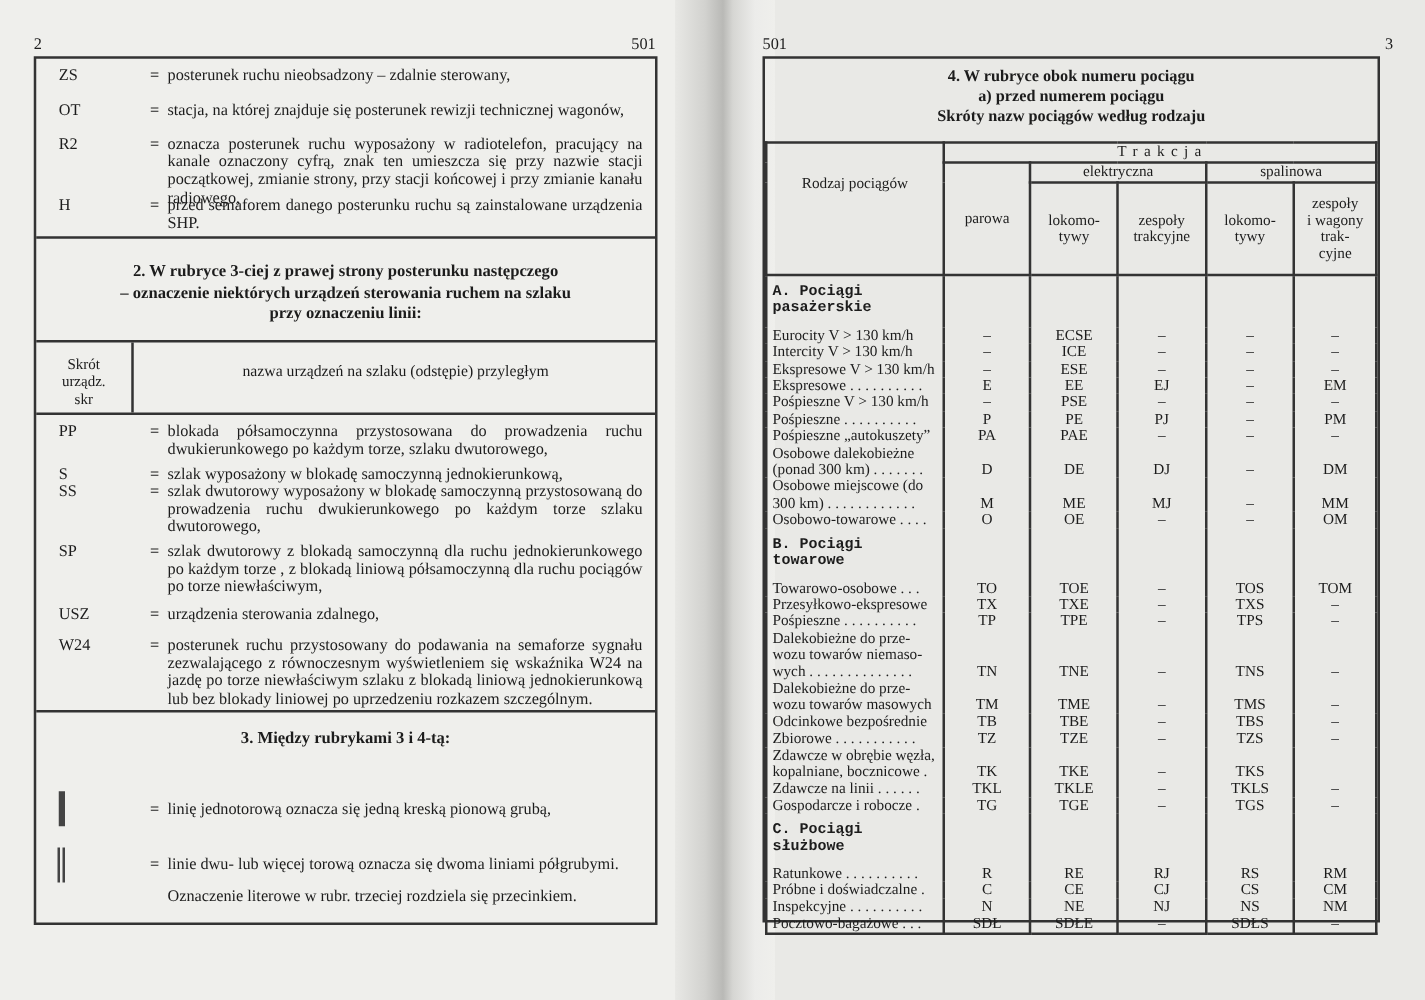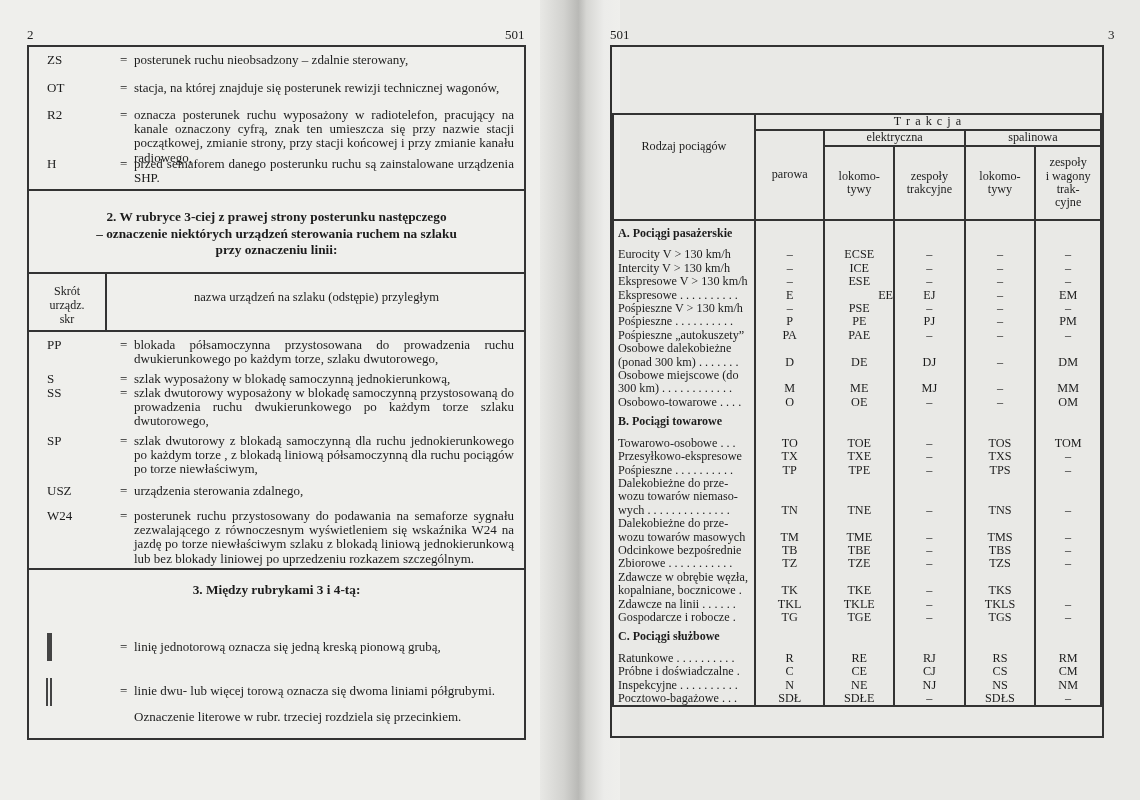--- a/index.html
+++ b/index.html
@@ -66,21 +66,21 @@
     position: absolute; left: 0; top: 66px; width: 490px;
     border-collapse: collapse; font-size: 12.2px;
   }
   table.trains td, table.trains th {
     border-left: 2px solid #333; border-right: 2px solid #333;
     font-weight: normal; text-align: center; vertical-align: middle;
     padding: 0; line-height: 13.4px;
   }
   table.trains th { border-top: 2px solid #333; border-bottom: 2px solid #333; }
   table.trains td:first-child { text-align: left; padding-left: 4px; }
-  .cat-row td { padding-top: 6px !important; padding-bottom: 8px !important; }
+  .cat-row td { padding-top: 6px !important; padding-bottom: 8px !important; font-family: Liberation Mono, monospace; }
   .cat-label { font-weight: bold; font-size: 12px; }
   tr.last td { border-bottom: 2px solid #333; }
   .name-cell { white-space: nowrap; }
 </style>
 </head>
 <body>
 
 <div class="page page-left">
   <span class="pgnum" style="left:27px">2</span>
   <span class="pgnum" style="left:505px">501</span>
@@ -184,20 +184,25 @@
   </div>
 </div>
 
 <div class="gutter"></div>
 
 <div class="page page-right" style="background:transparent">
   <span class="pgnum" style="left:30px">501</span>
   <span class="pgnum" style="left:528px">3</span>
 
   <div class="rframe">
+    <div class="rhead">
+      <div>4. W rubryce obok numeru pociągu</div>
+      <div>a) przed numerem pociągu</div>
+      <div>Skróty nazw pociągów według rodzaju</div>
+    </div>
 
     <table class="trains">
       <colgroup>
         <col style="width:142px">
           <col style="width:70px">
           <col style="width:70px">
           <col style="width:71px">
           <col style="width:71px">
           <col style="width:66px">
       </colgroup>
@@ -269,21 +274,21 @@
             <td style="vertical-align: bottom;">ESE</td>
             <td style="vertical-align: bottom;">–</td>
             <td style="vertical-align: bottom;">–</td>
             <td style="vertical-align: bottom;">–</td>
           </tr>
           <tr>
             <td class="name-cell">
               <div>Ekspresowe . . . . . . . . . .</div>
             </td>
             <td style="vertical-align: bottom;">E</td>
-            <td style="vertical-align: bottom; text-align: right;">EE</td>
+            <td style="vertical-align: bottom;">EE</td>
             <td style="vertical-align: bottom;">EJ</td>
             <td style="vertical-align: bottom;">–</td>
             <td style="vertical-align: bottom;">EM</td>
           </tr>
           <tr>
             <td class="name-cell">
               <div>Pośpieszne V &gt; 130 km/h</div>
             </td>
             <td style="vertical-align: bottom;">–</td>
             <td style="vertical-align: bottom;">PSE</td>

